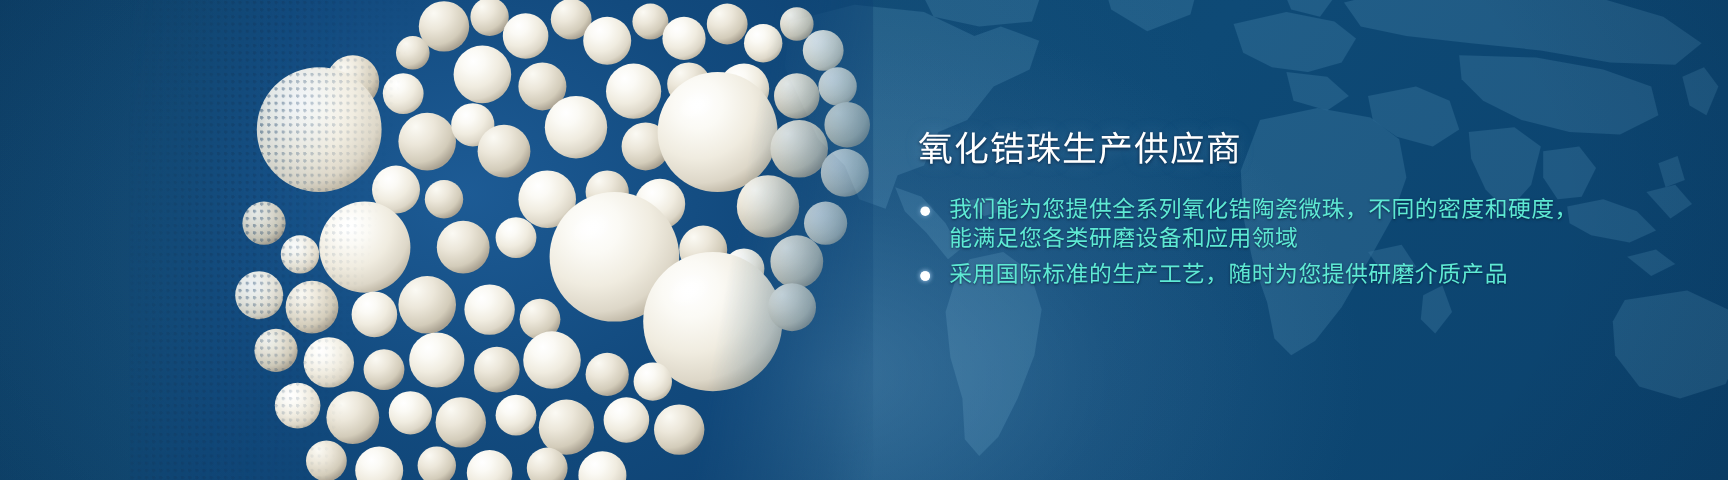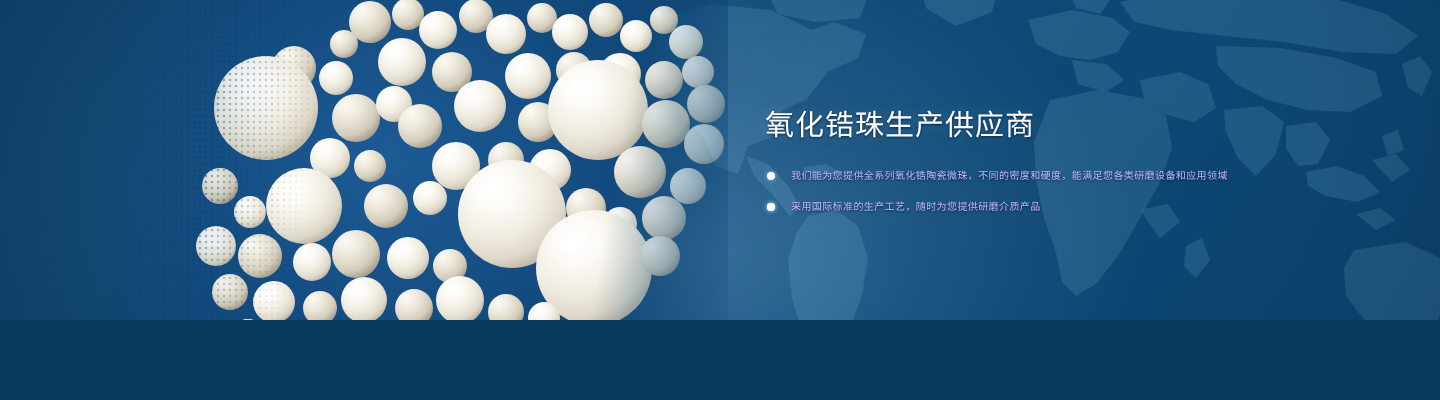--- a/index.html
+++ b/index.html
@@ -4,21 +4,21 @@
 <title>Zirconia Beads Banner</title>
 <style>
   html, body {
     margin: 0;
     padding: 0;
     background: #08395e;
   }
   .banner {
     position: relative;
     width: 1440px;
-    height: 320px;
+    height: 400px;
     overflow: hidden;
     font-family: "Liberation Sans", "DejaVu Sans", sans-serif;
     background: #0a4472;
   }
 
   
   .bg-base {
     position: absolute;
     inset: 0;
     background: linear-gradient(125deg, #0b3f68 0%, #0d4771 35%, #0e4a76 60%, #0b416c 100%);
@@ -100,24 +100,24 @@
   }
   .bullets {
     list-style: none;
     margin: 0;
     padding: 0;
   }
   .bullet {
     position: relative;
     padding-left: 26px;
     margin-bottom: 7px;
-    font-size: 10px;
+    font-size: 19px;
     line-height: 23.5px;
     letter-spacing: 0.4px;
-    color: #c4b5fd;
+    color: #5eead4;
     text-shadow: 0 1px 2px rgba(0,18,40,0.7);
   }
   .bullet:last-child { margin-bottom: 0; }
   .dot {
     position: absolute;
     left: 2px;
     top: 8px;
     width: 8px;
     height: 8px;
     border-radius: 50%;

